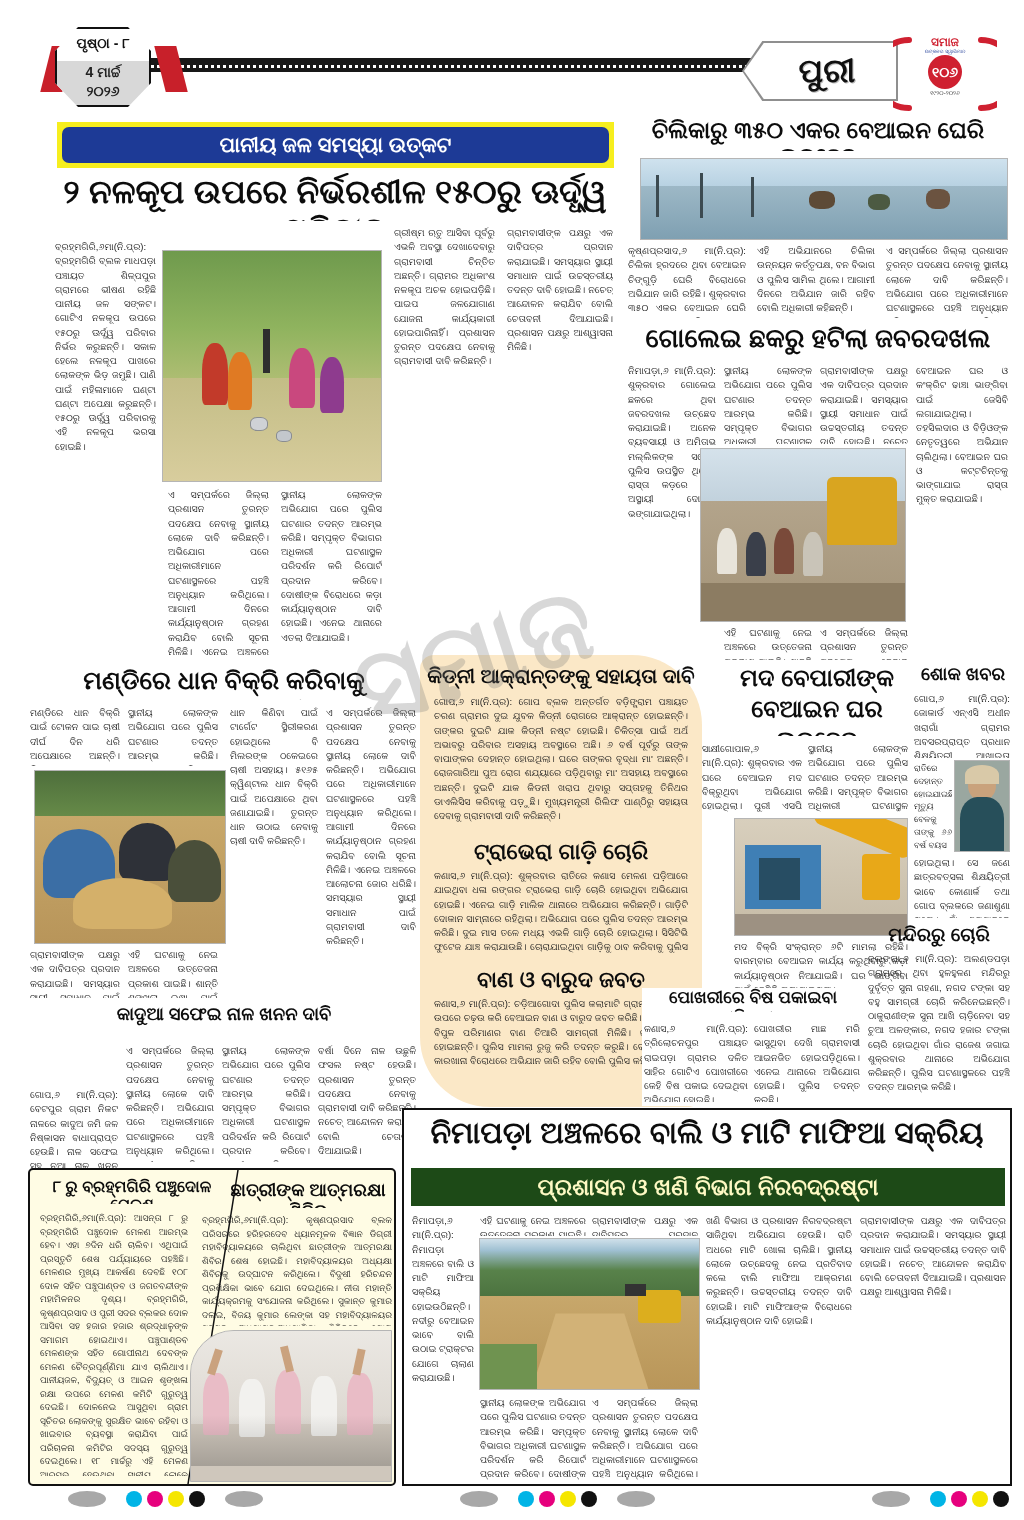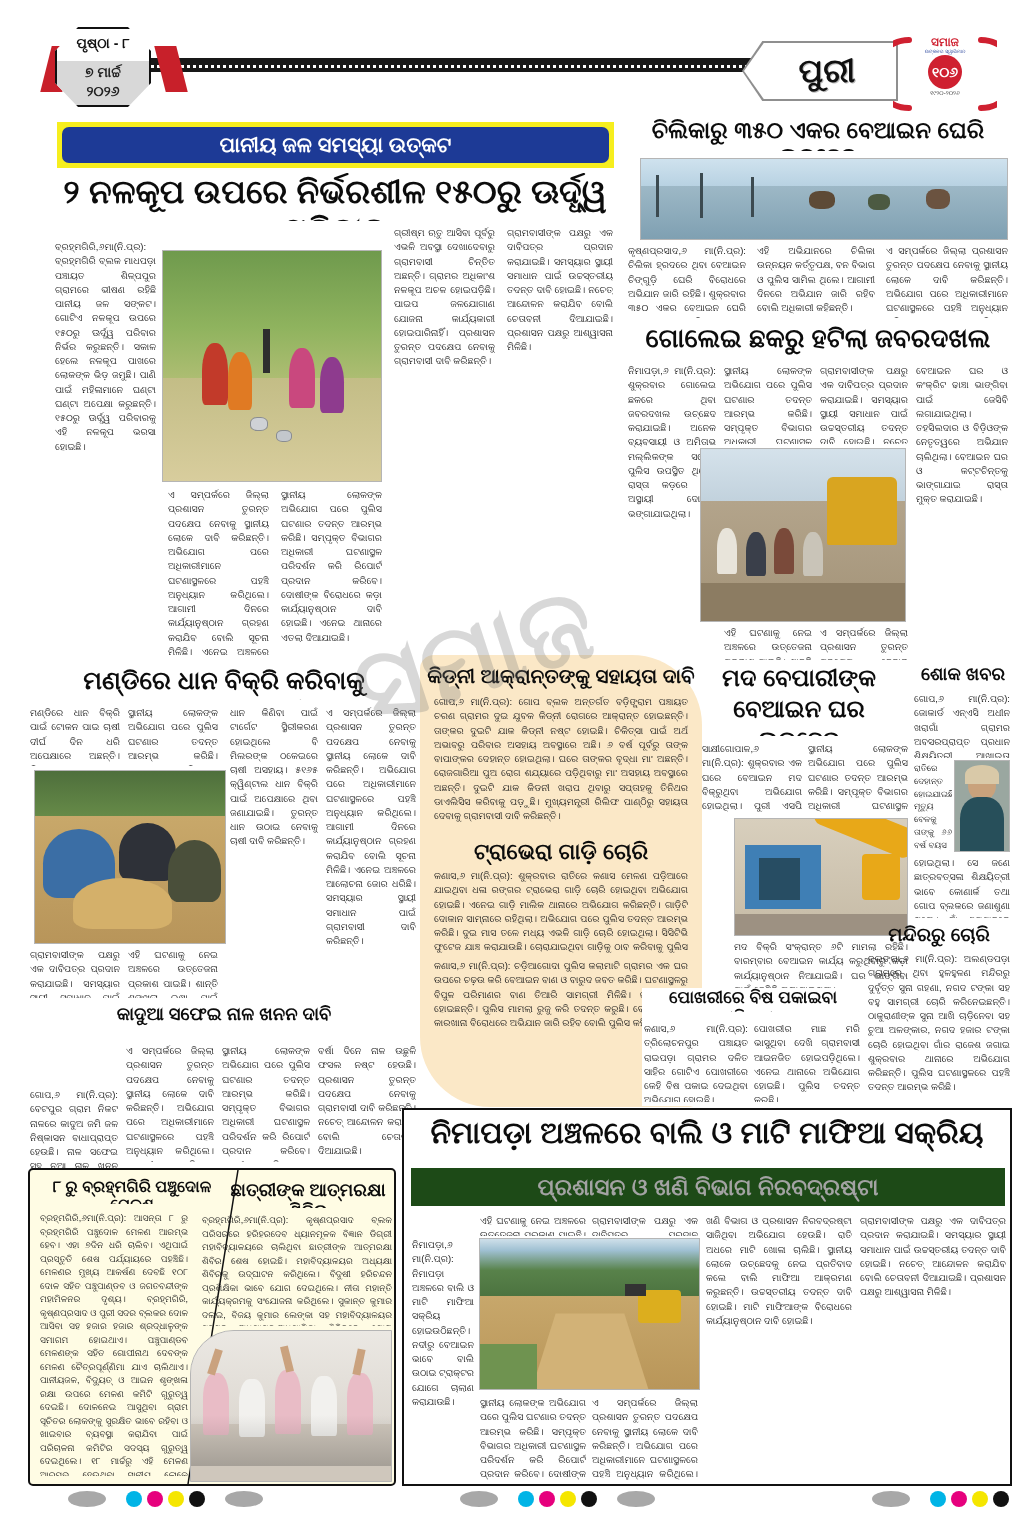--- a/index.html
+++ b/index.html
@@ -50,40 +50,40 @@
   .watermark { position:absolute; left:352px; top:596px; font-size:105px; font-weight:bold; color:#777;
                opacity:.28; transform:rotate(-18deg); z-index:4; pointer-events:none; }
 
   
   .panel-yel { position:absolute; left:28px; top:1168px; width:368px; height:318px; background:#fffce4;
                border:2px solid #111; border-radius:5px; z-index:2; }
   
   .panel-big { position:absolute; left:402px; top:1108px; width:610px; height:378px; background:#fff;
                border:2px solid #111; z-index:2; }
   .green-banner { position:absolute; left:7px; top:58px; width:594px; height:38px; background:#1d4a17;
-                  color:#a3a3a3; font-size:23px; font-weight:bold; display:flex; align-items:center; justify-content:center; }
+                  color:#fef9c3; font-size:23px; font-weight:bold; display:flex; align-items:center; justify-content:center; }
 
   
   .regs { position:absolute; top:1490px; height:18px; display:flex; align-items:center; gap:5px; z-index:3; }
   .reg-ell { width:38px; height:16px; border-radius:50%; background:#a8a8a8; }
   .reg-dot { width:16px; height:16px; border-radius:50%; }
   .reg-sp { width:10px; }
 </style>
 </head>
 <body>
 
 <div class="page">
 
   <div class="head-bar"></div>
   <div class="badge-wing" style="left:46px; transform:skewX(-14deg);"></div>
   <div class="badge-wing" style="left:160px; transform:skewX(14deg);"></div>
   <div class="badge">
     <div class="badge-top">ପୃଷ୍ଠା - ୮</div>
     <div class="badge-bot">
-      <div>୭ ମାର୍ଚ୍ଚ</div>
+      <div>4 ମାର୍ଚ୍ଚ</div>
       <div>୨୦୨୬</div>
     </div>
   </div>
   <div class="city-banner-outer">
     <div class="city-banner-inner">
       <span class="city-name">ପୁରୀ</span>
     </div>
   </div>
   <div class="logo">
     <svg width="104" height="76" style="position:absolute;left:0;top:0">
@@ -168,25 +168,26 @@
   <div class="col" style="left:30px;  top:948px; width:90px; height:50px;">ଗ୍ରାମବାସୀଙ୍କ ପକ୍ଷରୁ ଏକ ଦାବିପତ୍ର ପ୍ରଦାନ କରାଯାଇଛି। ସମସ୍ୟାର ସ୍ଥାୟୀ ସମାଧାନ ପାଇଁ ଉଚ୍ଚସ୍ତରୀୟ ତଦନ୍ତ ଦାବି ହୋଇଛି। ନଚେତ୍ ଆନ୍ଦୋଳନ କରାଯିବ ବୋଲି ଚେତାବନୀ ଦିଆଯାଇଛି। ପ୍ରଶାସନ ପକ୍ଷରୁ ଆଶ୍ୱାସନା ମିଳିଛି।</div>
   <div class="col" style="left:128px; top:948px; width:90px; height:50px;">ଏହି ଘଟଣାକୁ ନେଇ ଅଞ୍ଚଳରେ ଉତ୍ତେଜନା ପ୍ରକାଶ ପାଇଛି। ଶାନ୍ତି ଶୃଙ୍ଖଳା ରକ୍ଷା ପାଇଁ ପୁଲିସ ମୁତୟନ କରାଯାଇଛି। ପରିସ୍ଥିତି ଉପରେ ନଜର ରଖାଯାଇଛି। ଅଧିକ ତଦନ୍ତ ଚାଲିଛି।</div>
   <div class="col" style="left:230px; top:706px; width:88px; height:292px;">ଧାନ କିଣିବା ପାଇଁ ଟାର୍ଗେଟ ସ୍ଥିରୀକରଣ ହୋଇଥିଲେ ବି ମିଲରଙ୍କ ଠକେଇରେ ଚାଷୀ ଅସହାୟ। ୫୧୬୫ କ୍ୱିଣ୍ଟାଲ ଧାନ ବିକ୍ରି ପାଇଁ ଅପେକ୍ଷାରେ ଥିବା ଜଣାଯାଇଛି। ତୁରନ୍ତ ଧାନ ଉଠାଇ ନେବାକୁ ଚାଷୀ ଦାବି କରିଛନ୍ତି।</div>
   <div class="col" style="left:326px; top:706px; width:90px; height:292px;">ଏ ସମ୍ପର୍କରେ ଜିଲ୍ଲା ପ୍ରଶାସନ ତୁରନ୍ତ ପଦକ୍ଷେପ ନେବାକୁ ସ୍ଥାନୀୟ ଲୋକେ ଦାବି କରିଛନ୍ତି। ଅଭିଯୋଗ ପରେ ଅଧିକାରୀମାନେ ଘଟଣାସ୍ଥଳରେ ପହଞ୍ଚି ଅନୁଧ୍ୟାନ କରିଥିଲେ। ଆଗାମୀ ଦିନରେ କାର୍ଯ୍ୟାନୁଷ୍ଠାନ ଗ୍ରହଣ କରାଯିବ ବୋଲି ସୂଚନା ମିଳିଛି। ଏନେଇ ଅଞ୍ଚଳରେ ଆଲୋଚନା ଜୋର ଧରିଛି। ସମସ୍ୟାର ସ୍ଥାୟୀ ସମାଧାନ ପାଇଁ ଗ୍ରାମବାସୀ ଦାବି କରିଛନ୍ତି।</div>
 
   <div class="beige">
     <div class="headline" style="position:relative; left:0; width:100%; height:26px; font-size:20px;">କିଡ୍‌ନୀ ଆକ୍ରାନ୍ତଙ୍କୁ ସହାୟତା ଦାବି</div>
     <div class="bodyblk" style="height:130px;">ଗୋପ,୬ ମା(ନି.ପ୍ର): ଗୋପ ବ୍ଲକ ଅନ୍ତର୍ଗତ ବଡ଼ିଙ୍ଗ୍ରାମ ପଞ୍ଚାୟତ ଚରଣ ଗ୍ରାମର ଦୁଇ ଯୁବକ କିଡ୍‌ନୀ ରୋଗରେ ଆକ୍ରାନ୍ତ ହୋଇଛନ୍ତି। ତାଙ୍କର ଦୁଇଟି ଯାକ କିଡ୍‌ନୀ ନଷ୍ଟ ହୋଇଛି। ଚିକିତ୍ସା ପାଇଁ ଅର୍ଥ ଅଭାବରୁ ପରିବାର ଅସହାୟ ଅବସ୍ଥାରେ ଅଛି। ୬ ବର୍ଷ ପୂର୍ବରୁ ତାଙ୍କ ବାପାଙ୍କର ଦେହାନ୍ତ ହୋଇଥିଲା। ଘରେ ତାଙ୍କର ବୃଦ୍ଧା ମା' ଅଛନ୍ତି। ରୋଜଗାରିଆ ପୁଅ ରୋଗ ଶଯ୍ୟାରେ ପଡ଼ିଥିବାରୁ ମା' ଅସହାୟ ଅବସ୍ଥାରେ ଅଛନ୍ତି। ଦୁଇଟି ଯାକ କିଡନୀ ଖରାପ ଥିବାରୁ ସପ୍ତାହକୁ ତିନିଥର ଡାଏଲିସିସ କରିବାକୁ ପଡ଼ୁଛି। ମୁଖ୍ୟମନ୍ତ୍ରୀ ରିଲିଫ ପାଣ୍ଠିରୁ ସହାୟତା ଦେବାକୁ ଗ୍ରାମବାସୀ ଦାବି କରିଛନ୍ତି।</div>
     <div class="headline" style="position:relative; left:0; width:100%; height:26px; font-size:22px; margin-top:14px;">ଟ୍ରାଭେରା ଗାଡ଼ି ଚୋରି</div>
     <div class="bodyblk" style="height:86px;">କଣାସ,୬ ମା(ନି.ପ୍ର): ଶୁକ୍ରବାର ରାତିରେ କଣାସ ମେଳଣ ପଡ଼ିଆରେ ଯାଇଥିବା ଧଳା ରଙ୍ଗର ଟ୍ରାଭେରା ଗାଡ଼ି ଚୋରି ହୋଇଥିବା ଅଭିଯୋଗ ହୋଇଛି। ଏନେଇ ଗାଡ଼ି ମାଲିକ ଥାନାରେ ଅଭିଯୋଗ କରିଛନ୍ତି। ଗାଡ଼ିଟି ଦୋକାନ ସାମ୍ନାରେ ରହିଥିଲା। ଅଭିଯୋଗ ପରେ ପୁଲିସ ତଦନ୍ତ ଆରମ୍ଭ କରିଛି। ଦୁଇ ମାସ ତଳେ ମଧ୍ୟ ଏଭଳି ଗାଡ଼ି ଚୋରି ହୋଇଥିଲା। ସିସିଟିଭି ଫୁଟେଜ ଯାଞ୍ଚ କରାଯାଉଛି। ଚୋରାଯାଇଥିବା ଗାଡ଼ିକୁ ଠାବ କରିବାକୁ ପୁଲିସ ଉଦ୍ୟମ ଚଳାଇଛି।</div>
+    <div class="headline" style="position:relative; left:0; width:100%; height:26px; font-size:22px; margin-top:12px;">ବାଣ ଓ ବାରୁଦ ଜବତ</div>
     <div class="bodyblk" style="height:84px;">କଣାସ,୬ ମା(ନି.ପ୍ର): ଚଡ଼ିଆଗୋଦା ପୁଲିସ କଲାମାଟି ଗ୍ରାମର ଏକ ଘର ଉପରେ ଚଢ଼ଉ କରି ବେଆଇନ ବାଣ ଓ ବାରୁଦ ଜବତ କରିଛି। ଘଟଣାସ୍ଥଳରୁ ବିପୁଳ ପରିମାଣର ବାଣ ତିଆରି ସାମଗ୍ରୀ ମିଳିଛି। ଜଣେ ଅଟକ ହୋଇଛନ୍ତି। ପୁଲିସ ମାମଲା ରୁଜୁ କରି ତଦନ୍ତ କରୁଛି। ବେଆଇନ ବାଣ କାରଖାନା ବିରୋଧରେ ଅଭିଯାନ ଜାରି ରହିବ ବୋଲି ପୁଲିସ କହିଛି।</div>
   </div>
   <div class="watermark">ସମାଜ</div>
 
-  <div class="headline" style="left:694px; top:662px; width:210px; height:74px; font-size:24px; line-height:1.3;">
+  <div class="headline" style="left:712px; top:662px; width:210px; height:74px; font-size:24px; line-height:1.3;">
     <div>ମଦ ବେପାରୀଙ୍କ</div>
     <div>ବେଆଇନ ଘର ଉଚ୍ଛେଦ</div>
   </div>
   <div class="col" style="left:702px; top:742px; width:100px; height:72px;">ସାକ୍ଷୀଗୋପାଳ,୬ ମା(ନି.ପ୍ର): ଶୁକ୍ରବାର ଏକ ଘରେ ବେଆଇନ ମଦ ବିକ୍ରୁଥିବା ଅଭିଯୋଗ ହୋଇଥିଲା। ପୁରୀ ଏସପି ପ୍ରତାପ ଦୀକ୍ଷିତ ସତ୍ୟତା ଯାଞ୍ଚ କରିବାକୁ ନିର୍ଦ୍ଦେଶ ଦେଇଥିଲେ।</div>
   <div class="col" style="left:808px; top:742px; width:100px; height:72px;">ସ୍ଥାନୀୟ ଲୋକଙ୍କ ଅଭିଯୋଗ ପରେ ପୁଲିସ ଘଟଣାର ତଦନ୍ତ ଆରମ୍ଭ କରିଛି। ସମ୍ପୃକ୍ତ ବିଭାଗର ଅଧିକାରୀ ଘଟଣାସ୍ଥଳ ପରିଦର୍ଶନ କରି ରିପୋର୍ଟ ପ୍ରଦାନ କରିବେ। ଦୋଷୀଙ୍କ ବିରୋଧରେ କଡ଼ା କାର୍ଯ୍ୟାନୁଷ୍ଠାନ ଦାବି ହୋଇଛି। ଏନେଇ ଥାନାରେ ଏତଲା ଦିଆଯାଇଛି।</div>
   <div class="photo" style="left:734px; top:818px; width:174px; height:118px;">
     <div class="ph" style="left:0;top:0;right:0;bottom:0;background:linear-gradient(180deg,#d8cfbd,#c6bba6);"></div>
     <div class="ph" style="left:6%;top:22%;width:44%;height:56%;background:#3f7fb5;"></div>
     <div class="ph" style="left:14%;top:34%;width:24%;height:36%;background:#274d63;"></div>
     <div class="ph" style="left:46%;top:-6%;width:60%;height:26%;background:#e8a818;transform:rotate(22deg);border-radius:8px;"></div>
@@ -240,21 +241,21 @@
       <div class="ph" style="left:10%;top:12%;width:8px;height:26px;background:#caa27e;transform:rotate(18deg);"></div>
       <div class="ph" style="left:46%;top:10%;width:8px;height:26px;background:#caa27e;transform:rotate(-14deg);"></div>
       <div class="ph" style="left:82%;top:12%;width:8px;height:26px;background:#caa27e;transform:rotate(12deg);"></div>
       <div class="ph" style="left:0;top:56%;right:0;height:34%;background:linear-gradient(180deg,rgba(42,42,42,.0),rgba(42,42,42,.25));"></div>
     </div>
   </div>
 
   <div class="panel-big">
     <div class="headline" style="left:0; top:6px; width:100%; height:46px; font-size:30px; position:absolute;">ନିମାପଡ଼ା ଅଞ୍ଚଳରେ ବାଲି ଓ ମାଟି ମାଫିଆ ସକ୍ରିୟ</div>
     <div class="green-banner">ପ୍ରଶାସନ ଓ ଖଣି ବିଭାଗ ନିରବଦ୍ରଷ୍ଟା</div>
-    <div class="col" style="left:8px;   top:104px; width:62px;  height:268px;margin-top:24px;">ନିମାପଡ଼ା,୬ ମା(ନି.ପ୍ର): ନିମାପଡ଼ା ଅଞ୍ଚଳରେ ବାଲି ଓ ମାଟି ମାଫିଆ ସକ୍ରିୟ ହୋଇଉଠିଛନ୍ତି। ନଦୀରୁ ବେଆଇନ ଭାବେ ବାଲି ଉଠାଇ ଟ୍ରାକ୍ଟର ଯୋଗେ ଚାଲାଣ କରାଯାଉଛି।</div>
+    <div class="col" style="left:8px;   top:104px; width:62px;  height:268px;">ନିମାପଡ଼ା,୬ ମା(ନି.ପ୍ର): ନିମାପଡ଼ା ଅଞ୍ଚଳରେ ବାଲି ଓ ମାଟି ମାଫିଆ ସକ୍ରିୟ ହୋଇଉଠିଛନ୍ତି। ନଦୀରୁ ବେଆଇନ ଭାବେ ବାଲି ଉଠାଇ ଟ୍ରାକ୍ଟର ଯୋଗେ ଚାଲାଣ କରାଯାଉଛି।</div>
     <div class="col" style="left:76px;  top:104px; width:106px; height:22px;">ଏହି ଘଟଣାକୁ ନେଇ ଅଞ୍ଚଳରେ ଉତ୍ତେଜନା ପ୍ରକାଶ ପାଇଛି। ଶାନ୍ତି ଶୃଙ୍ଖଳା ରକ୍ଷା ପାଇଁ ପୁଲିସ ମୁତୟନ କରାଯାଇଛି। ପରିସ୍ଥିତି ଉପରେ ନଜର ରଖାଯାଇଛି। ଅଧିକ ତଦନ୍ତ ଚାଲିଛି।</div>
     <div class="col" style="left:188px; top:104px; width:106px; height:22px;">ଗ୍ରାମବାସୀଙ୍କ ପକ୍ଷରୁ ଏକ ଦାବିପତ୍ର ପ୍ରଦାନ କରାଯାଇଛି। ସମସ୍ୟାର ସ୍ଥାୟୀ ସମାଧାନ ପାଇଁ ଉଚ୍ଚସ୍ତରୀୟ ତଦନ୍ତ ଦାବି ହୋଇଛି। ନଚେତ୍ ଆନ୍ଦୋଳନ କରାଯିବ ବୋଲି ଚେତାବନୀ ଦିଆଯାଇଛି। ପ୍ରଶାସନ ପକ୍ଷରୁ ଆଶ୍ୱାସନା ମିଳିଛି।</div>
     <div class="photo" style="left:75px; top:128px; width:221px; height:152px;">
       <div class="ph" style="left:0;top:0;right:0;height:38%;background:linear-gradient(180deg,#cfe0ea 0%,#9fc0d2 20%,#58824a 55%,#4c7340 100%);"></div>
       <div class="ph" style="left:0;top:38%;right:0;bottom:0;background:linear-gradient(180deg,#c7a76b,#b99659);"></div>
       <div class="ph" style="left:30%;top:40%;width:40%;height:60%;background:#d2b277;transform:perspective(80px) rotateX(30deg);"></div>
       <div class="ph" style="left:0;top:70%;width:26%;height:30%;background:#6f9350;"></div>
       <div class="ph" style="left:72%;top:34%;width:20%;height:22%;background:#dcae1e;border-radius:4px;"></div>
       <div class="ph" style="left:66%;top:30%;width:10%;height:8%;background:#333;"></div>
     </div>

